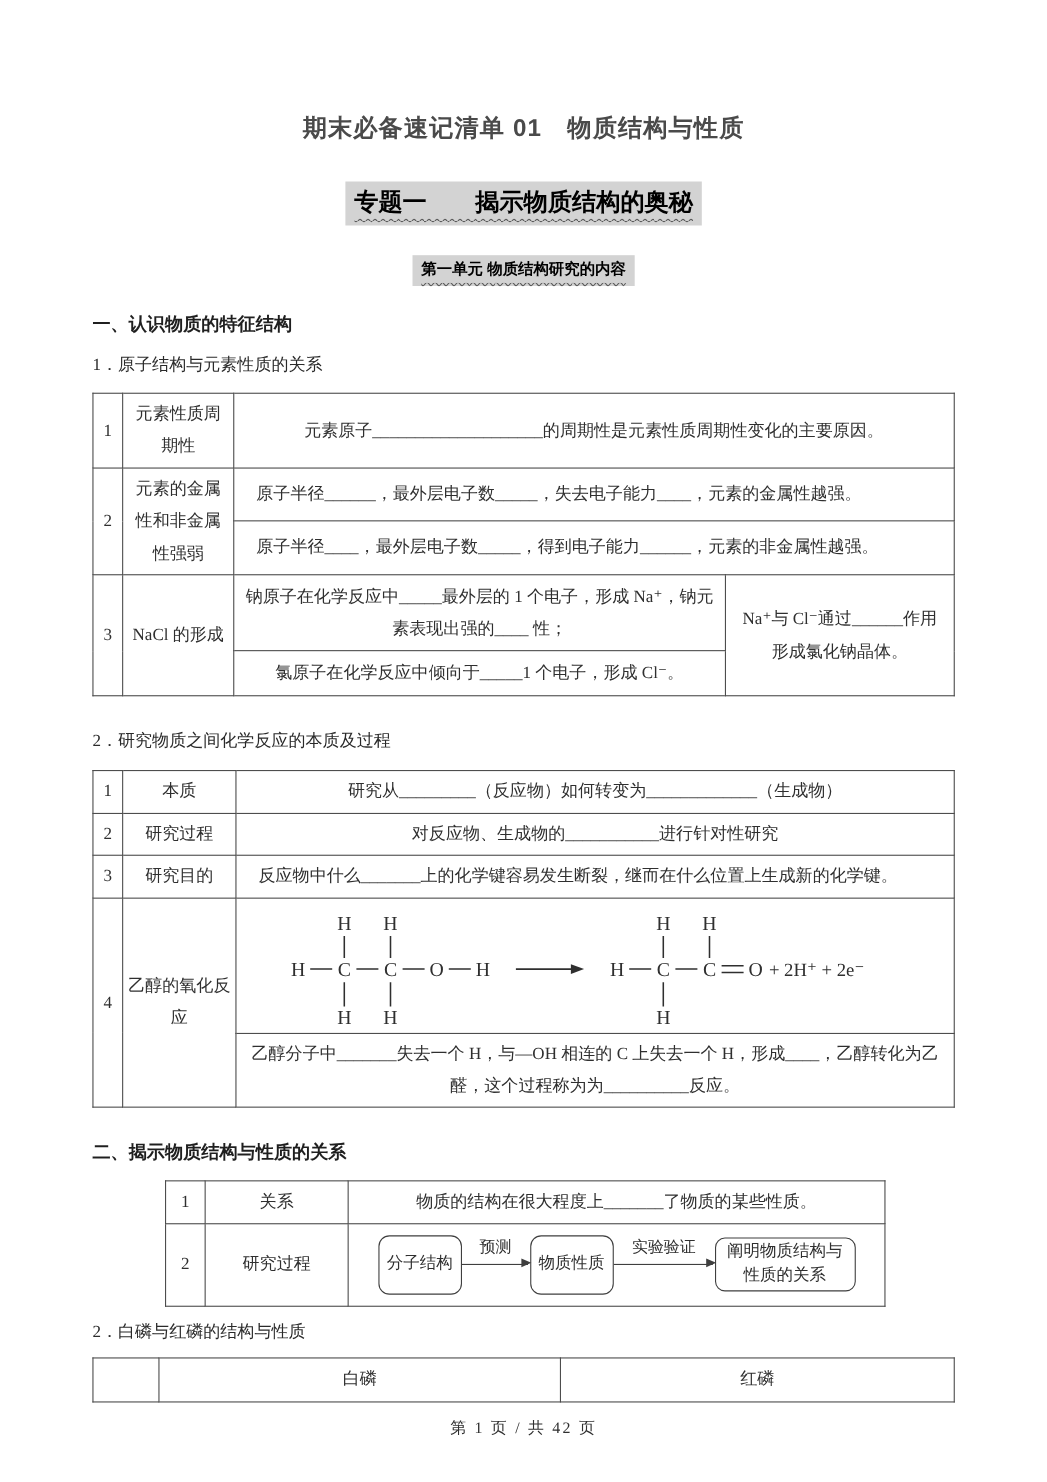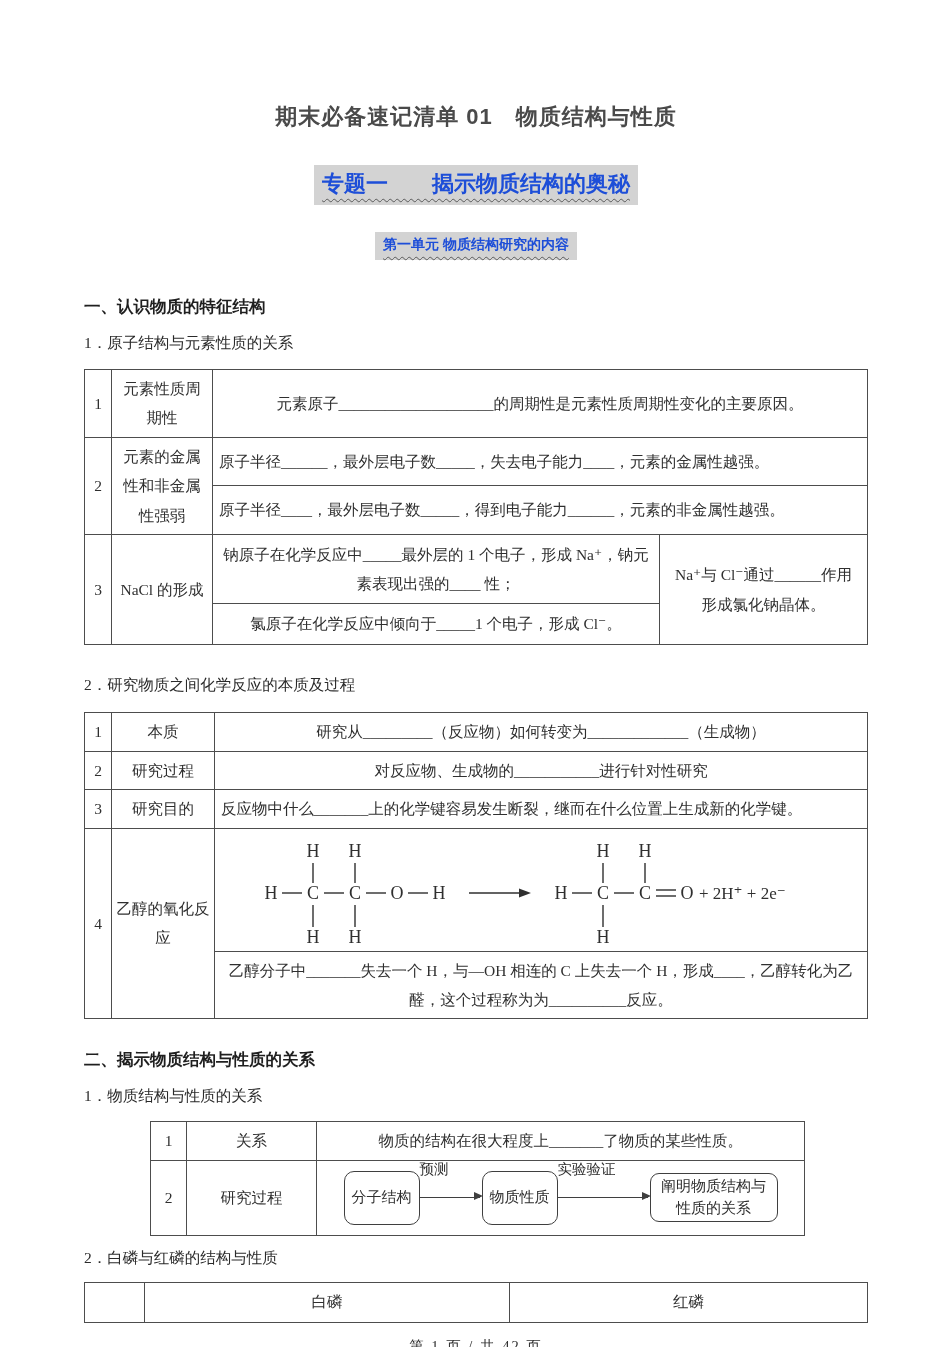--- a/index.html
+++ b/index.html
@@ -21,38 +21,38 @@
     font-size:22px;
     color:#4a4a4a;
     letter-spacing:1px;
   }
   .hl-wrap { text-align:center; }
   .hl-wrap.h1 { margin-top:33px; }
   .hl-wrap.h2 { margin-top:27px; }
   .hl {
     display:inline-block;
     background:#d3d3d3;
-    color:#1d4ed8;
+    color:#000000;
     font-family:"Liberation Sans","DejaVu Sans",sans-serif;
     font-weight:bold;
     padding:4px 8px 6px;
     text-decoration:underline;
     text-decoration-style:wavy;
     text-decoration-color:#5a5a5a;
     text-decoration-thickness:1px;
     text-underline-offset:7px;
   }
   .hl-wrap.h1 .hl { font-size:22px; }
   .hl-wrap.h2 .hl { font-size:14px; }
 
   .sec-heading {
     font-weight:bold;
     font-size:16.5px;
     color:#1f1f1f;
-    margin-top:36px;
+    margin-top:24px;
   }
   .topic-heading {
     font-size:15.5px;
     color:#2a2a2a;
     margin-top:15px;
   }
   .mt-lg { margin-top:30px; }
   .mt-sm { margin-top:12px; }
 
   table { border-collapse:collapse; width:100%; table-layout:fixed; }
@@ -63,21 +63,21 @@
     text-align:center;
     vertical-align:middle;
     padding:4px 8px;
     line-height:1.9;
     word-break:break-all;
   }
   .tbl1 { margin-top:15px; }
   .tbl2 { margin-top:16px; }
   .num-cell { padding:0 2px; }
   .label-cell { padding:4px 4px; }
-  .content-left { text-align:left; padding-left:6px; }
+  .content-left { text-align:left; padding-left:20px; }
 
   .tbl3-wrap { margin-top:14px; padding-left:66px; padding-right:63px; }
   .tbl4 { margin-top:13px; }
 
   .footer {
     text-align:center;
     font-size:14.5px;
     color:#2f2f2f;
     margin-top:14px;
     letter-spacing:2px;
@@ -91,22 +91,22 @@
     padding:15px 7px;
     font-size:15px;
     line-height:1.45;
     white-space:nowrap;
   }
   .fbox.wide { white-space:normal; width:128px; text-align:center; padding:2px 5px; border-radius:9px; }
   .farrow { position:relative; height:48px; }
   .farrow.a1 { width:62px; }
   .farrow.a2 { width:92px; }
   .falabel {
-    position:absolute; bottom:38px; left:0; width:100%;
-    text-align:left; font-size:14.5px; white-space:nowrap;
+    position:absolute; bottom:25px; left:0; width:100%;
+    text-align:center; font-size:14.5px; white-space:nowrap;
   }
   .fline { position:absolute; top:23px; left:0; right:2px; border-top:1.6px solid #3f3f3f; }
   .fline::after {
     content:""; position:absolute; right:-3px; top:-5.3px;
     width:0; height:0;
     border-left:9px solid #3f3f3f;
     border-top:4.5px solid transparent;
     border-bottom:4.5px solid transparent;
   }
 
@@ -246,21 +246,20 @@
       </td>
     </tr>
     <tr>
       <td style="height:66px">乙醇分子中_______失去一个 H，与—OH 相连的 C 上失去一个 H，形成____，乙醇转化为乙醛，这个过程称为为__________反应。</td>
     </tr>
   </tbody>
     </table>
 
   <div class="sec-heading mt-lg">二、揭示物质结构与性质的关系</div>
 
-  <div class="topic-heading">1．物质结构与性质的关系</div>
 
   <div class="tbl3-wrap">
     <table>
       <colgroup>
           <col style="width:36px">
           <col style="width:130px">
           <col>
         </colgroup>
       <tbody>
           <tr>

